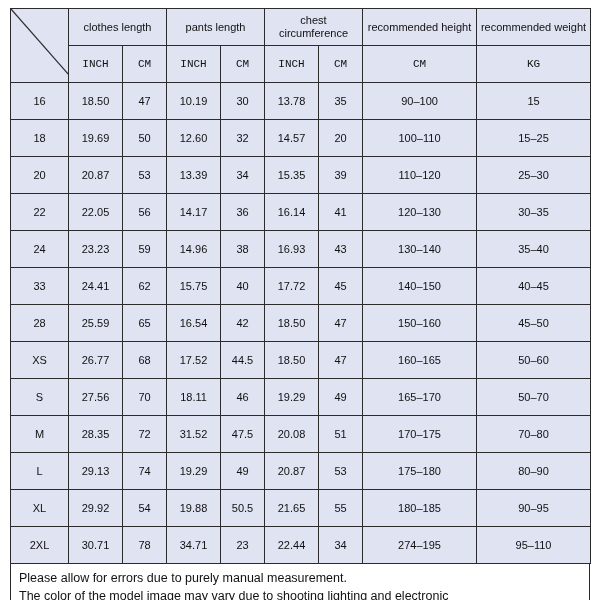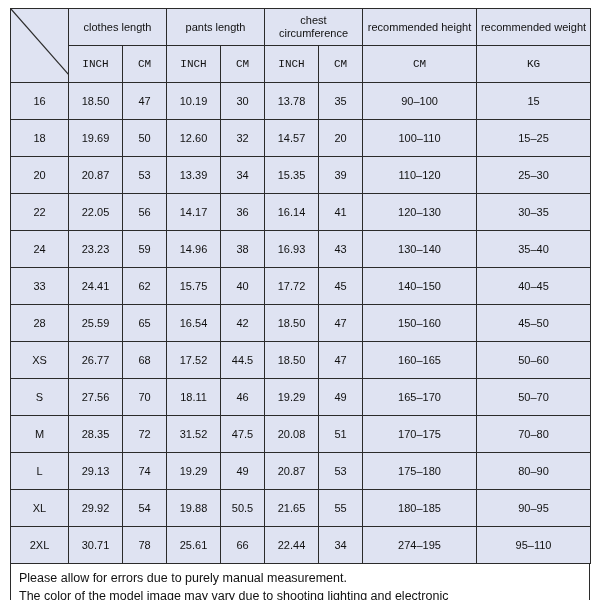--- a/index.html
+++ b/index.html
@@ -251,22 +251,22 @@
           <td class="val">50.5</td>
           <td class="val">21.65</td>
           <td class="val">55</td>
           <td class="val">180–185</td>
           <td class="val">90–95</td>
         </tr>
         <tr>
           <td class="row-label">2XL</td>
           <td class="val">30.71</td>
           <td class="val">78</td>
-          <td class="val">25.61</td>
-          <td class="val">66</td>
+          <td class="val">34.71</td>
+          <td class="val">23</td>
           <td class="val">22.44</td>
           <td class="val">34</td>
           <td class="val">274–195</td>
           <td class="val">95–110</td>
         </tr>
       </tbody>
   </table>
 
   <div class="notes">
     <p>Please allow for errors due to purely manual measurement.

